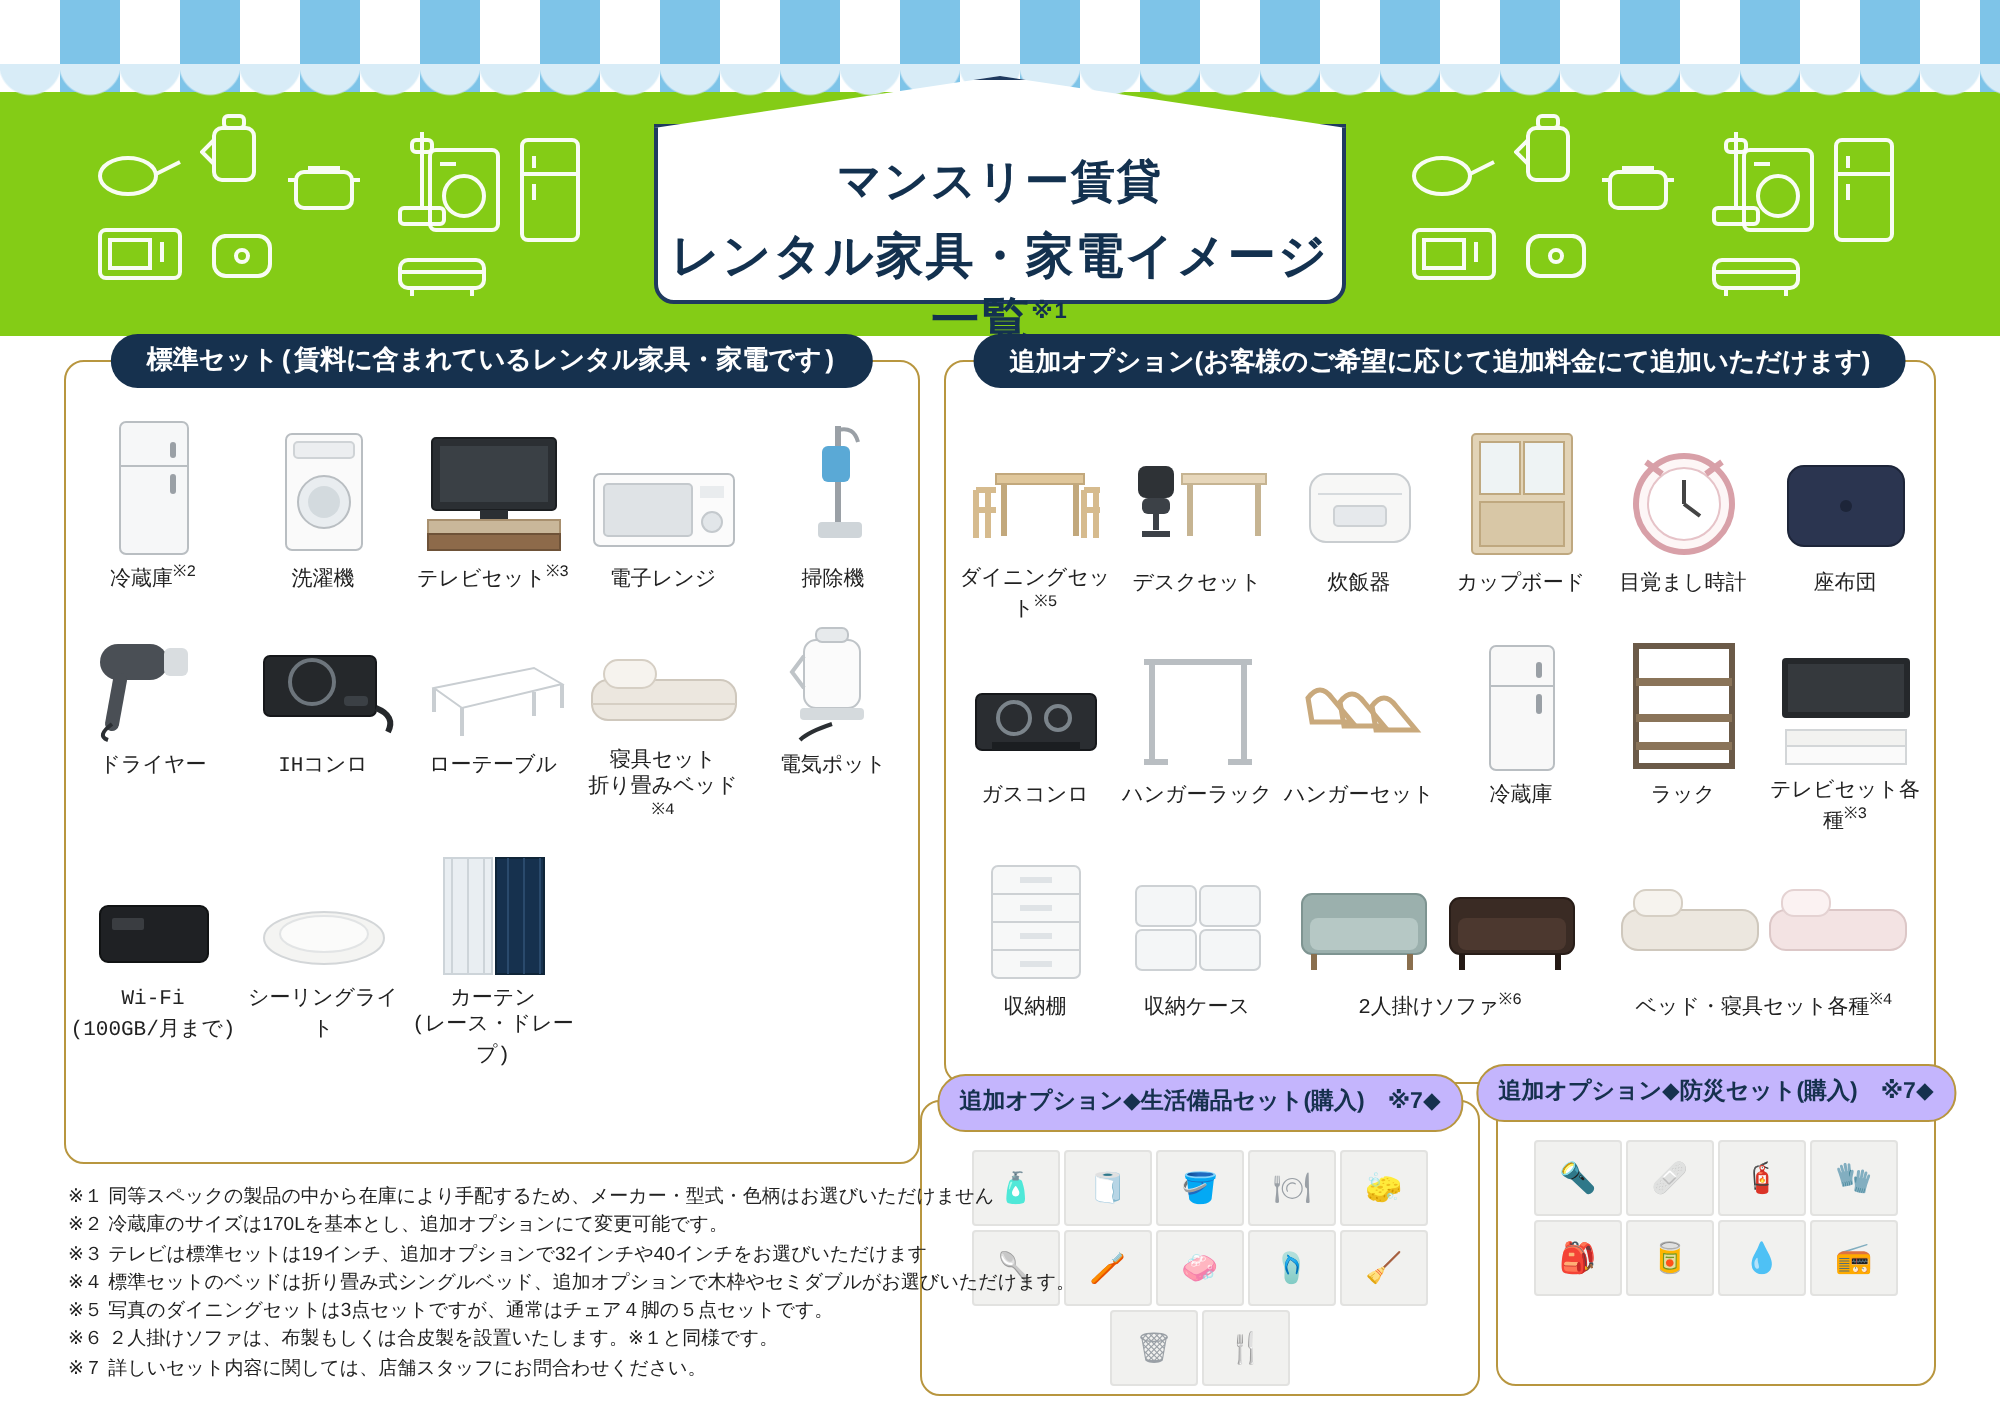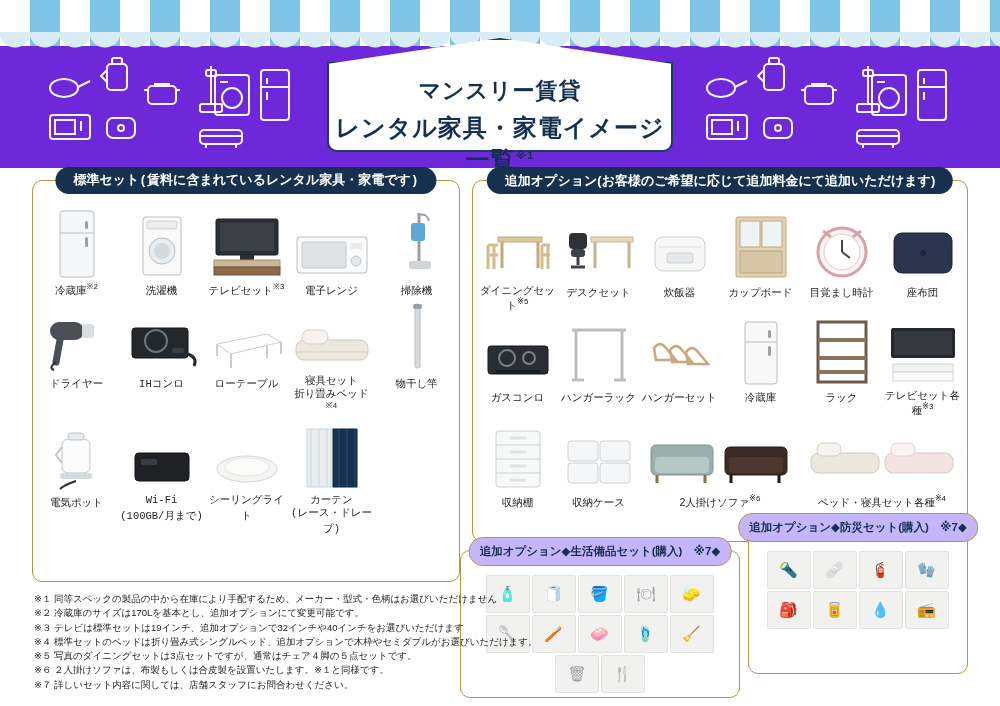--- a/index.html
+++ b/index.html
@@ -6,21 +6,21 @@
   body{
     width:1000px;height:706px;
     background:#ffffff;
     font-family:"Liberation Sans","DejaVu Sans",sans-serif;
     overflow:hidden;
     position:relative;
   }
   
   .header{
     position:absolute;left:0;top:0;width:1000px;height:168px;
-    background:#6d28d9;
+    background:#84cc16;
     overflow:hidden;
   }
   .awning{
     position:absolute;left:0;top:0;width:1000px;height:46px;
     background:
       repeating-linear-gradient(90deg,#ffffff 0 30px,#7ec4e8 30px 60px);
   }
   .awning:after{
     content:"";position:absolute;left:0;top:34px;width:1000px;height:20px;
     background:
@@ -84,21 +84,21 @@
     font-weight:bold;
   }
   .panel-title.gold{background:#c4b5fd;color:#16314e;border:1.5px solid #b8963f;}
 
   #standard-panel{left:32px;top:180px;width:428px;height:402px;}
   #standard-panel .panel-title{left:50%;transform:translateX(-50%);font-family:Liberation Mono, monospace;}
   #option-panel{left:472px;top:180px;width:496px;height:362px;}
   #option-panel .panel-title{left:50%;transform:translateX(-50%);}
   #living-panel{left:460px;top:550px;width:280px;height:148px;}
   #living-panel .panel-title{left:50%;transform:translateX(-50%);font-size:11.5px;padding:0 10px;}
-  #bosai-panel{left:748px;top:526px;width:220px;height:148px;}
+  #bosai-panel{left:748px;top:545px;width:220px;height:148px;}
   #bosai-panel .panel-title{left:50%;transform:translateX(-50%);font-size:11.5px;padding:0 10px;}
 
   
   .grid{position:absolute;left:0;top:18px;width:100%;display:flex;flex-wrap:wrap;}
   .item{
     box-sizing:border-box;
     text-align:center;
     padding:2px 1px 0;
   }
   .item .thumb{
@@ -107,21 +107,21 @@
   }
   .item .cap{
     font-size:10.5px;color:#222;line-height:1.25;margin-top:3px;
     white-space:pre-line;
   }
   .item .cap .sup{font-size:8px;vertical-align:super;}
 
   #standard-grid .item{width:85px;font-family:Liberation Mono, monospace;}
   #standard-grid{padding:6px 1px 0 1px;}
 
-  #option-grid .item{width:81px;}
+  #option-grid .item{width:81px;font-family:Liberation Mono, monospace;}
 
   
   .notes{
     position:absolute;left:34px;top:592px;width:420px;
     font-size:9.5px;line-height:1.5;color:#222;
   }
   .notes div{white-space:nowrap;}
 
   
   .collage{
@@ -379,29 +379,20 @@
         <svg width="80" height="54" viewBox="0 0 80 54">
             <rect x="4" y="22" width="72" height="20" rx="8" fill="#ece7df" stroke="#cfc8bd"></rect>
             <rect x="10" y="12" width="26" height="14" rx="7" fill="#f6f3ee" stroke="#d6cfc4"></rect>
             <path d="M4 34h72" stroke="#d6cfc4"></path>
           </svg>
       </div>
       <div class="cap"><span>寝具セット
 折り畳みベッド</span><span class="sup">※4</span></div>
     </div>
 
-    <div class="item">
-      <div class="thumb">
-        <svg width="30" height="70" viewBox="0 0 30 70">
-            <rect x="13" y="2" width="5" height="64" rx="2" fill="#d7dbde" stroke="#b9bec2"></rect>
-            <rect x="11" y="2" width="9" height="5" rx="2" fill="#9aa0a6"></rect>
-          </svg>
-      </div>
-      <div class="cap"><span>物干し竿</span><span class="sup"></span></div>
-    </div>
 
     <div class="item" id="std-row3">
       <div class="thumb">
         <svg width="54" height="62" viewBox="0 0 54 62">
             <rect x="12" y="10" width="28" height="34" rx="6" fill="#fbfbfb" stroke="#bfc4c8"></rect>
             <path d="M12 18 l-6 8 6 8" fill="none" stroke="#bfc4c8" stroke-width="2"></path>
             <rect x="18" y="4" width="16" height="7" rx="3" fill="#e7eaec" stroke="#bfc4c8"></rect>
             <rect x="10" y="44" width="32" height="6" rx="2" fill="#d5dadd"></rect>
             <path d="M26 52 q-12 4 -16 8" stroke="#2b2f33" fill="none" stroke-width="2"></path>
           </svg>

